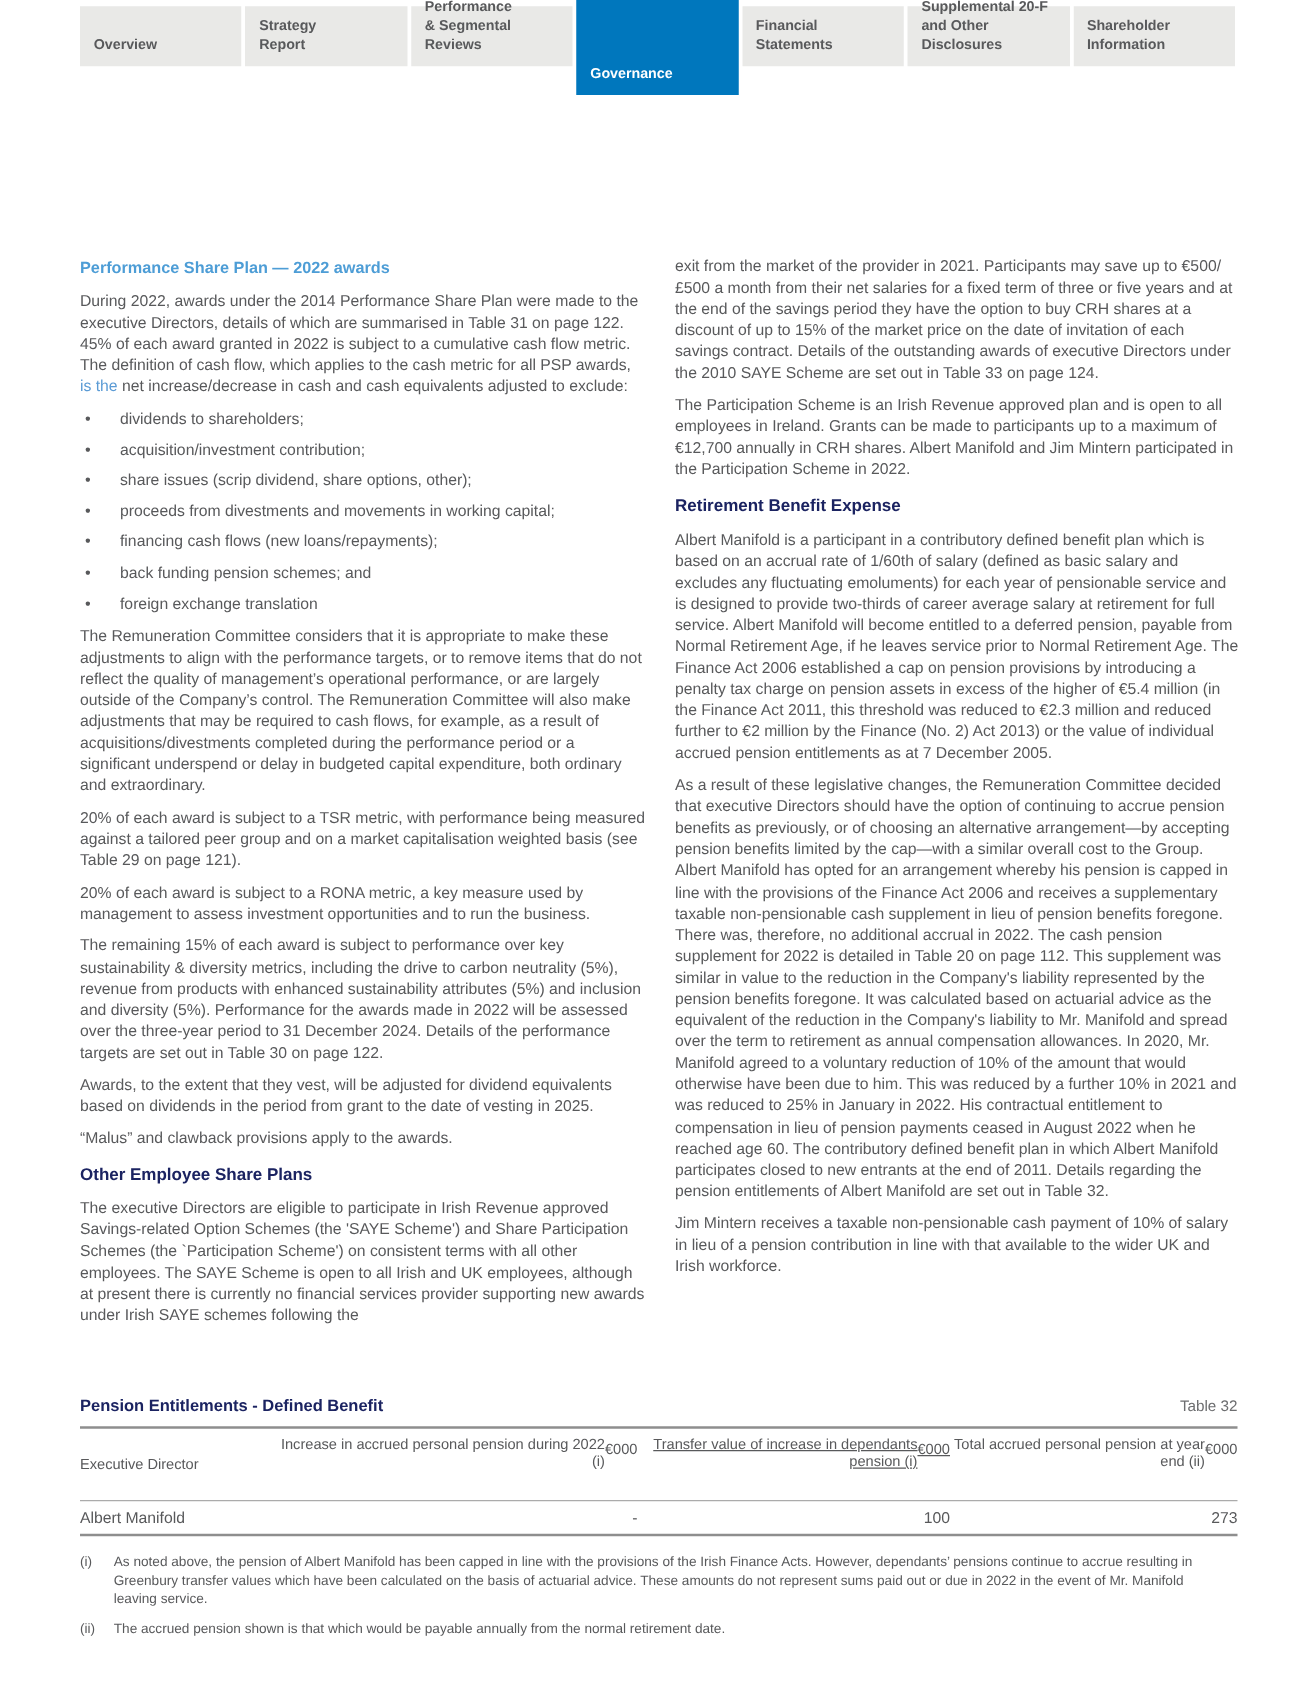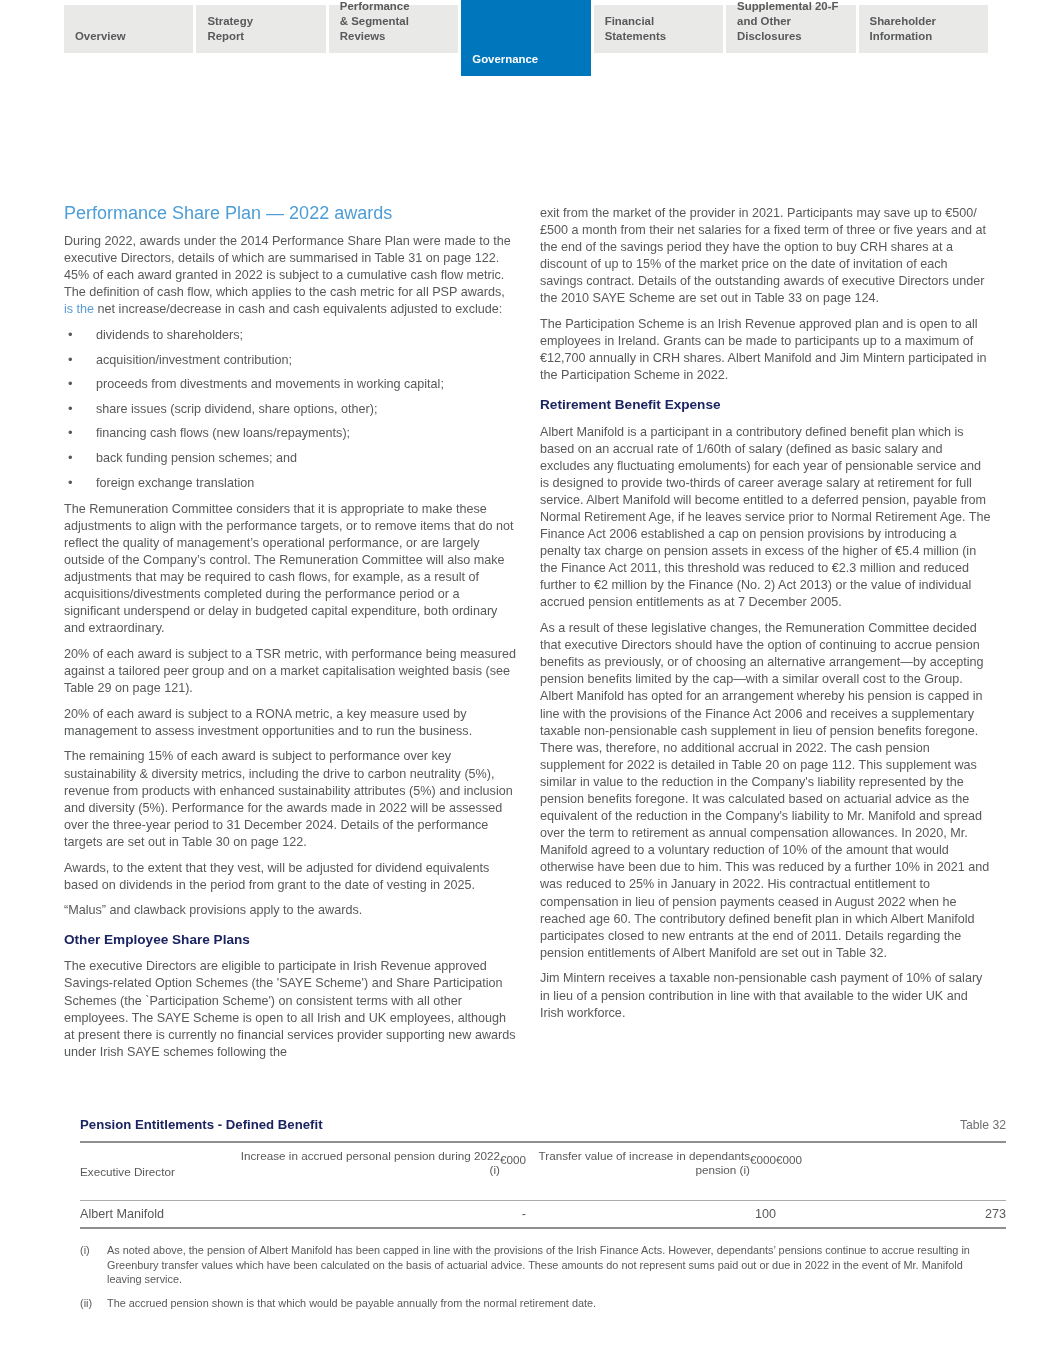--- a/index.html
+++ b/index.html
@@ -26,44 +26,44 @@
   }
   
   .col{
     position:absolute;top:205px;width:452px;
     font-size:12.6px;line-height:17.1px;color:#58595b;
   }
   .col-left{left:64px;}
   .col-right{left:540px;}
   .col p{margin:0 0 8.5px 0;}
   .section-link{
-    color:#4d9dd6;font-size:18px;font-weight:400;margin:0 0 11px 0;
+    color:#4d9dd6;font-size:13px;font-weight:700;margin:0 0 11px 0;
   }
   .subhead{
     color:#1b2361;font-size:13.6px;font-weight:bold;margin:12px 0 10px 0;
   }
   .inline-link{color:#5b9bd5;}
   ul.excl{list-style:none;margin:2px 0 9px 0;padding:0;}
   ul.excl li{position:relative;padding-left:32px;margin-bottom:7.5px;}
   ul.excl li::before{content:"\2022";position:absolute;left:4px;top:-1px;font-size:13px;}
   
   .pension{
-    position:absolute;left:80px;top:1117px;width:926px;color:#58595b;
+    position:absolute;left:64px;top:1117px;width:926px;color:#58595b;
   }
   .pt-titlebar{display:flex;justify-content:space-between;align-items:baseline;margin-bottom:9px;}
   .pt-title{color:#1b2361;font-weight:bold;font-size:13.2px;}
   .pt-label{font-size:12.2px;color:#6d6e70;}
   .pt-header{
     display:flex;border-top:2px solid #8e8e8e;border-bottom:1px solid #ababab;
     padding:6px 0 5px 0;
   }
   .pt-h{font-size:11.7px;line-height:14.3px;}
   .hc1{width:150px;display:flex;align-items:center;text-align:center;}
   .hc2{width:296px;}
-  .hc3{width:250px;}
+  .hc3{width:250px;text-decoration:underline;}
   .hc4{flex:1;}
   .num{display:flex;flex-direction:row;justify-content:space-between;text-align:right;min-height:46px;box-sizing:border-box;}
   .unit{padding-top:4px;}
   .pt-row{
     display:flex;align-items:center;height:26px;
     border-bottom:2px solid #8e8e8e;font-size:12.6px;
   }
   .rc1{width:150px;}
   .rc2{width:296px;text-align:right;}
   .rc3{width:250px;text-align:right;}
@@ -90,22 +90,22 @@
   <div class="tab">Shareholder
 Information</div>
 </nav>
 
 <div class="col col-left">
   <h1 class="section-link">Performance Share Plan — 2022 awards</h1>
   <p><span>During 2022, awards under the 2014 Performance Share Plan were made to the executive Directors, details of which are summarised in Table 31 on page 122. 45% of each award granted in 2022 is subject to a cumulative cash flow metric. The definition of cash flow, which applies to the cash metric for all PSP awards, </span><span class="inline-link">is the</span><span> net increase/decrease in cash and cash equivalents adjusted to exclude:</span></p>
   <ul class="excl">
     <li>dividends to shareholders;</li>
     <li>acquisition/investment contribution;</li>
+    <li>share issues (scrip dividend, share options, other);</li>
     <li>proceeds from divestments and movements in working capital;</li>
-    <li>share issues (scrip dividend, share options, other);</li>
     <li>financing cash flows (new loans/repayments);</li>
     <li>back funding pension schemes; and</li>
     <li>foreign exchange translation</li>
   </ul>
   <p>The Remuneration Committee considers that it is appropriate to make these adjustments to align with the performance targets, or to remove items that do not reflect the quality of management’s operational performance, or are largely outside of the Company’s control. The Remuneration Committee will also make adjustments that may be required to cash flows, for example, as a result of acquisitions/divestments completed during the performance period or a significant underspend or delay in budgeted capital expenditure, both ordinary and extraordinary.</p>
   <p>20% of each award is subject to a TSR metric, with performance being measured against a tailored peer group and on a market capitalisation weighted basis (see Table 29 on page 121).</p>
   <p>20% of each award is subject to a RONA metric, a key measure used by management to assess investment opportunities and to run the business.</p>
   <p>The remaining 15% of each award is subject to performance over key sustainability &amp; diversity metrics, including the drive to carbon neutrality (5%), revenue from products with enhanced sustainability attributes (5%) and inclusion and diversity (5%). Performance for the awards made in 2022 will be assessed over the three-year period to 31 December 2024. Details of the performance targets are set out in Table 30 on page 122.</p>
   <p>Awards, to the extent that they vest, will be adjusted for dividend equivalents based on dividends in the period from grant to the date of vesting in 2025.</p>
   <p>“Malus” and clawback provisions apply to the awards.</p>
@@ -131,20 +131,21 @@
     <div class="pt-h hc1">Executive Director</div>
     <div class="pt-h hc2 num">
       <div>Increase in accrued personal pension during 2022 (i)</div>
       <div class="unit">€000</div>
     </div>
     <div class="pt-h hc3 num">
       <div>Transfer value of increase in dependants pension (i)</div>
       <div class="unit">€000</div>
     </div>
     <div class="pt-h hc4 num">
+      <div>Total accrued personal pension at year end (ii)</div>
       <div class="unit">€000</div>
     </div>
   </div>
   <div class="pt-row">
     <div class="rc1">Albert Manifold</div>
     <div class="rc2">-</div>
     <div class="rc3">100</div>
     <div class="rc4">273</div>
   </div>
   <div class="footnotes">

